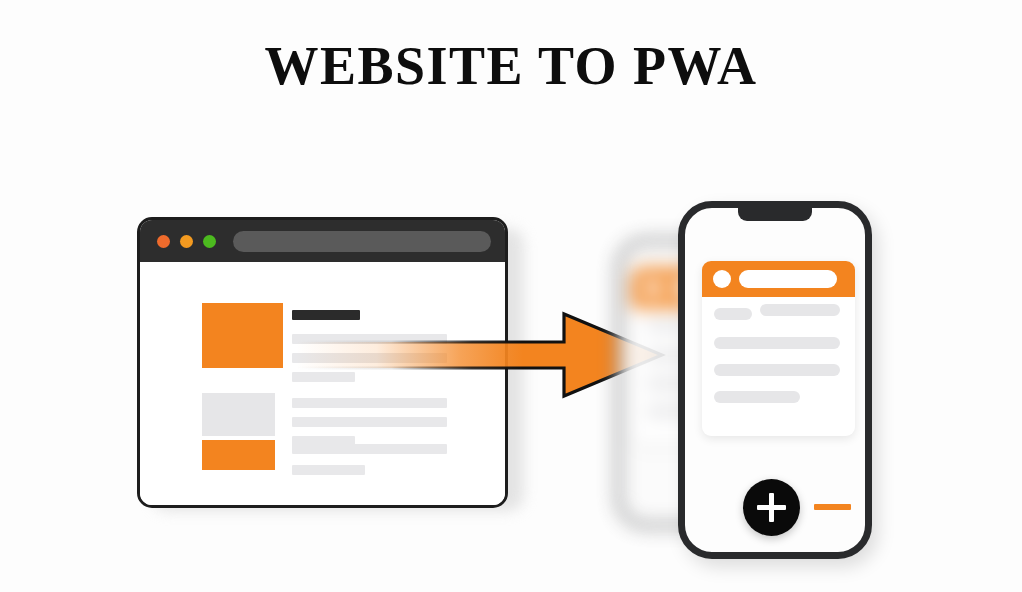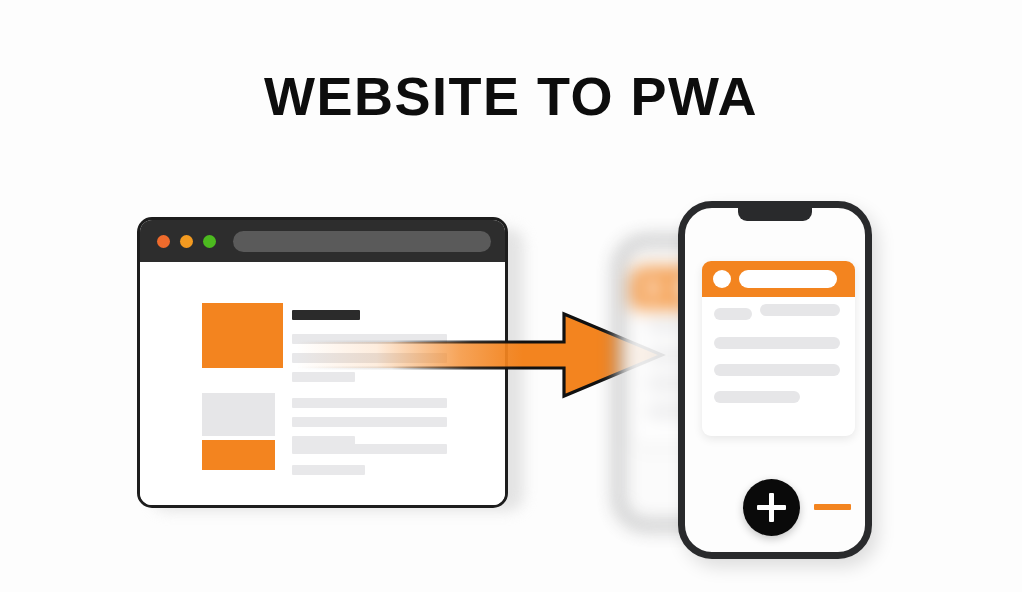--- a/index.html
+++ b/index.html
@@ -18,28 +18,27 @@
     overflow: hidden;
   }
 
   
   .title {
     position: absolute;
     left: 0;
     top: 38px;
     width: 1022px;
     text-align: center;
-    font-family: Liberation Sans, sans-serif;
+    font-family: Liberation Serif, serif;
     font-weight: bold;
     font-size: 54px;
     letter-spacing: 1.5px;
     color: #0d0d0d;
     line-height: 1.05;
     white-space: nowrap;
-    margin-top: 30px;
   }
 
   
   .browser-shadow {
     position: absolute;
     left: 152px;
     top: 228px;
     width: 372px;
     height: 283px;
     border-radius: 16px;

